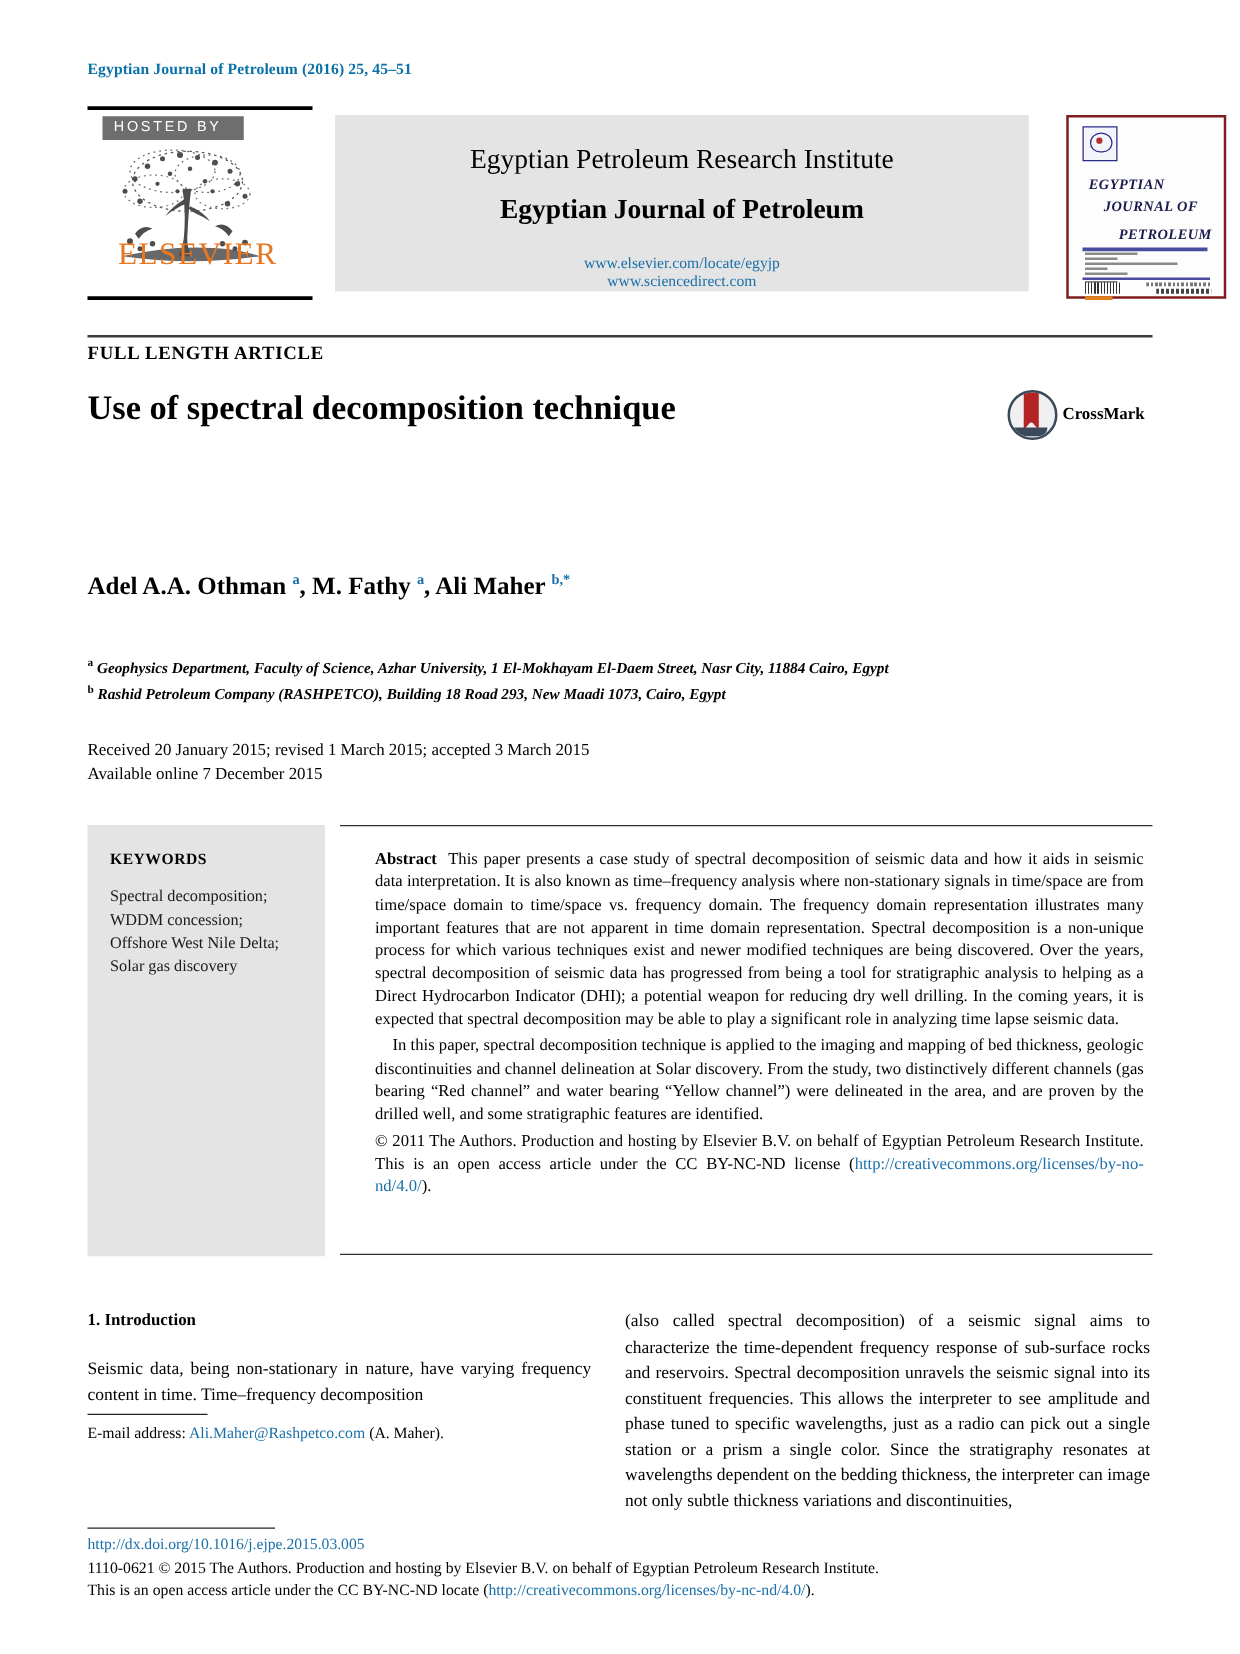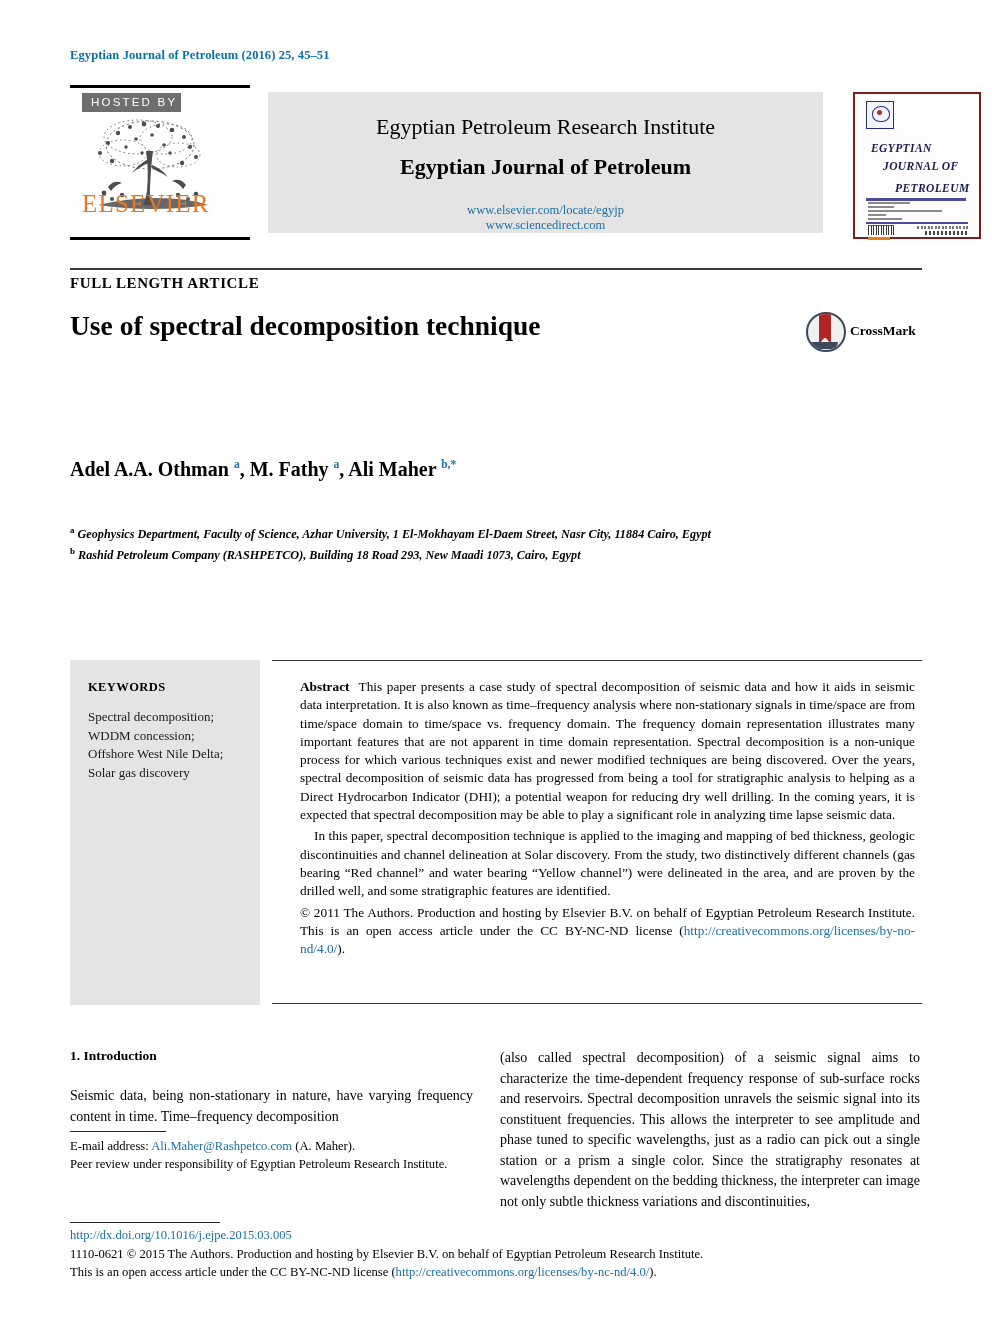--- a/index.html
+++ b/index.html
@@ -47,32 +47,32 @@
     width: 180px; height: 3px; background: #000;
   }
   .hosted-badge {
     position: absolute;
     left: 12px; top: 8px;
     background: #6e6e6e;
     color: #ffffff;
     font-family: "Liberation Sans", sans-serif;
     font-size: 11.5px;
     letter-spacing: 2.2px;
-    padding: 3px 4px 4px 9px;
+    padding: 3px 18px 4px 9px;
   }
   .elsevier-logo {
     position: absolute;
     left: 8px; top: 30px;
     width: 150px; height: 120px;
   }
   .elsevier-word {
     position: absolute;
     left: 12px; top: 105px;
     width: 140px;
-    text-align: left;
+    text-align: right;
     color: #E87722;
     font-family: "Liberation Serif", serif;
     font-size: 25px;
     letter-spacing: 1.2px;
   }
 
   .mast-center {
     position: absolute;
     left: 198px; top: 7px;
     width: 555px; height: 141px;
@@ -435,20 +435,24 @@
     <div class="cm-text">CrossMark</div>
   </div>
 
   <div class="authors">Adel A.A. Othman <sup class="sup">a</sup>, M. Fathy <sup class="sup">a</sup>, Ali Maher <sup class="sup">b,*</sup></div>
 
   <div class="affil">
     <div><span class="asup">a</span>&nbsp;<span>Geophysics Department, Faculty of Science, Azhar University, 1 El-Mokhayam El-Daem Street, Nasr City, 11884 Cairo, Egypt</span></div>
     <div><span class="asup">b</span>&nbsp;<span>Rashid Petroleum Company (RASHPETCO), Building 18 Road 293, New Maadi 1073, Cairo, Egypt</span></div>
   </div>
 
+  <div class="dates">
+    <div>Received 20 January 2015; revised 1 March 2015; accepted 3 March 2015</div>
+    <div>Available online 7 December 2015</div>
+  </div>
 
   <div class="abs-rule-top"></div>
   <div class="abs-rule-bot"></div>
 
   <div class="kw-panel">
     <div class="kw-title">KEYWORDS</div>
     <div class="kw-list">
       <div>Spectral decomposition;</div>
       <div>WDDM concession;</div>
       <div>Offshore West Nile Delta;</div>
@@ -467,23 +471,22 @@
     <div class="body-p">Seismic data, being non-stationary in nature, have varying frequency content in time. Time–frequency decomposition</div>
   </div>
 
   <div class="col-right">
     <div class="body-p">(also called spectral decomposition) of a seismic signal aims to characterize the time-dependent frequency response of sub-surface rocks and reservoirs. Spectral decomposition unravels the seismic signal into its constituent frequencies. This allows the interpreter to see amplitude and phase tuned to specific wavelengths, just as a radio can pick out a single station or a prism a single color. Since the stratigraphy resonates at wavelengths dependent on the bedding thickness, the interpreter can image not only subtle thickness variations and discontinuities,</div>
   </div>
 
   <div class="fn-rule"></div>
   <div class="footnotes">
     <div><span>E-mail address:</span> <span class="lnk">Ali.Maher@Rashpetco.com</span> <span>(A. Maher).</span></div>
-    <div>Peer review under responsibility of Egyptian Petroleum Research Institute.</div>
   </div>
 
   <div class="bottom-rule"></div>
   <div class="doi">http://dx.doi.org/10.1016/j.ejpe.2015.03.005</div>
   <div class="bottom-copy">
     <div>1110-0621 © 2015 The Authors. Production and hosting by Elsevier B.V. on behalf of Egyptian Petroleum Research Institute.</div>
-    <div><span>This is an open access article under the CC BY-NC-ND license (</span><span class="lnk">http://creativecommons.org/licenses/by-nc-nd/4.0/</span><span>).</span></div>
+    <div><span>This is an open access article under the CC BY-NC-ND locate (</span><span class="lnk">http://creativecommons.org/licenses/by-nc-nd/4.0/</span><span>).</span></div>
   </div>
 
 </div>
 
 </body></html>

